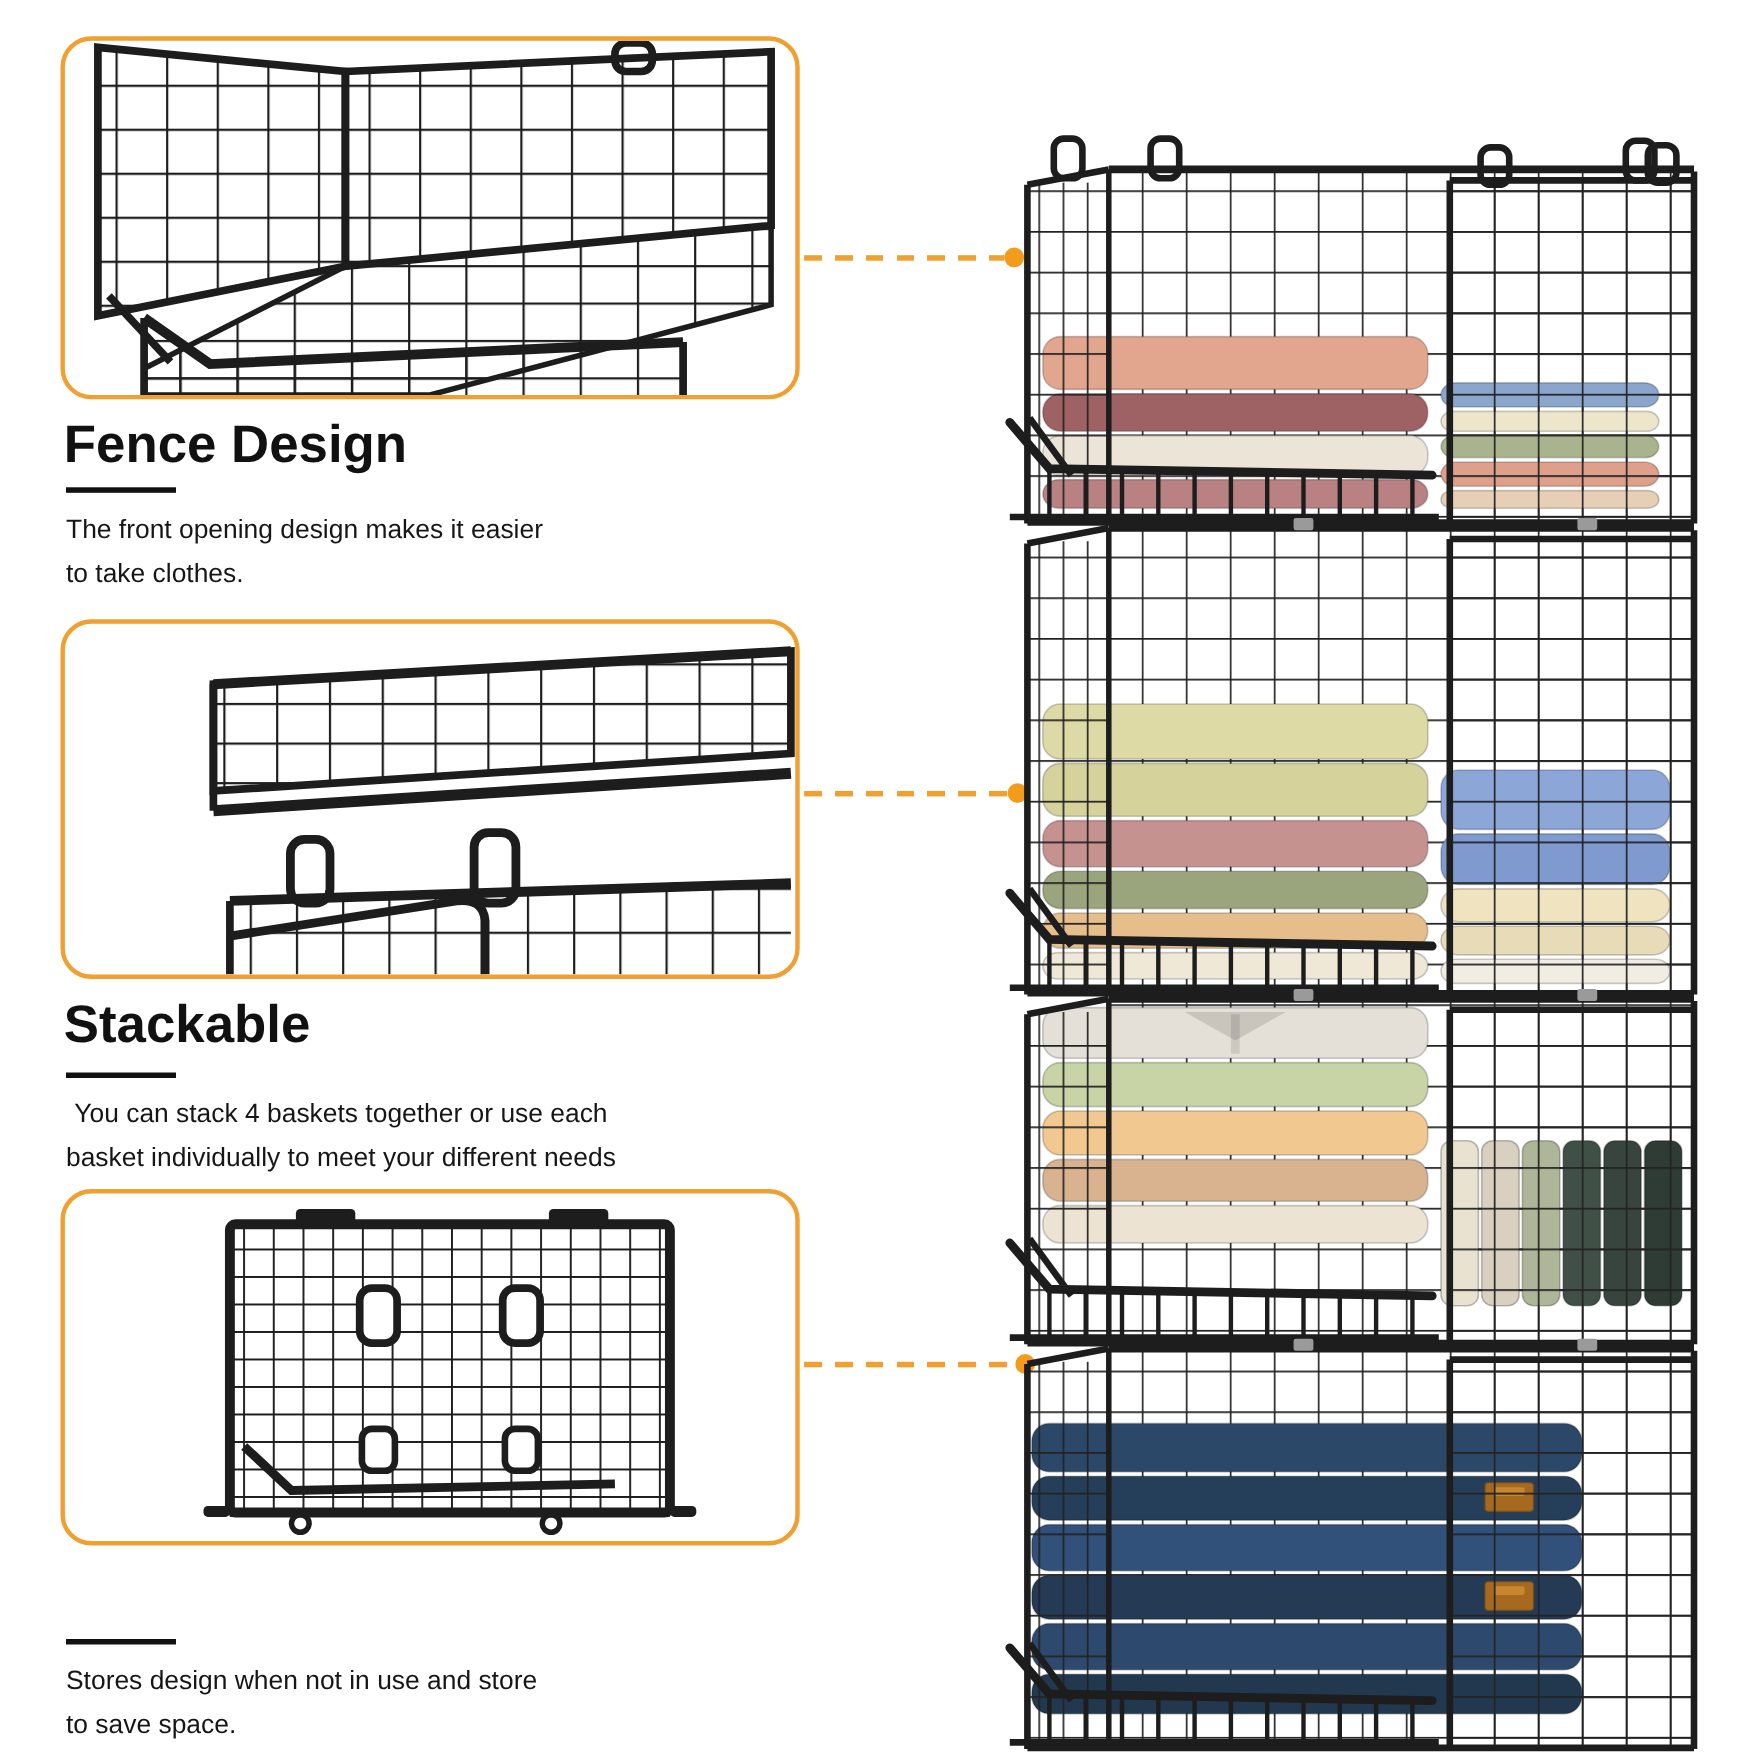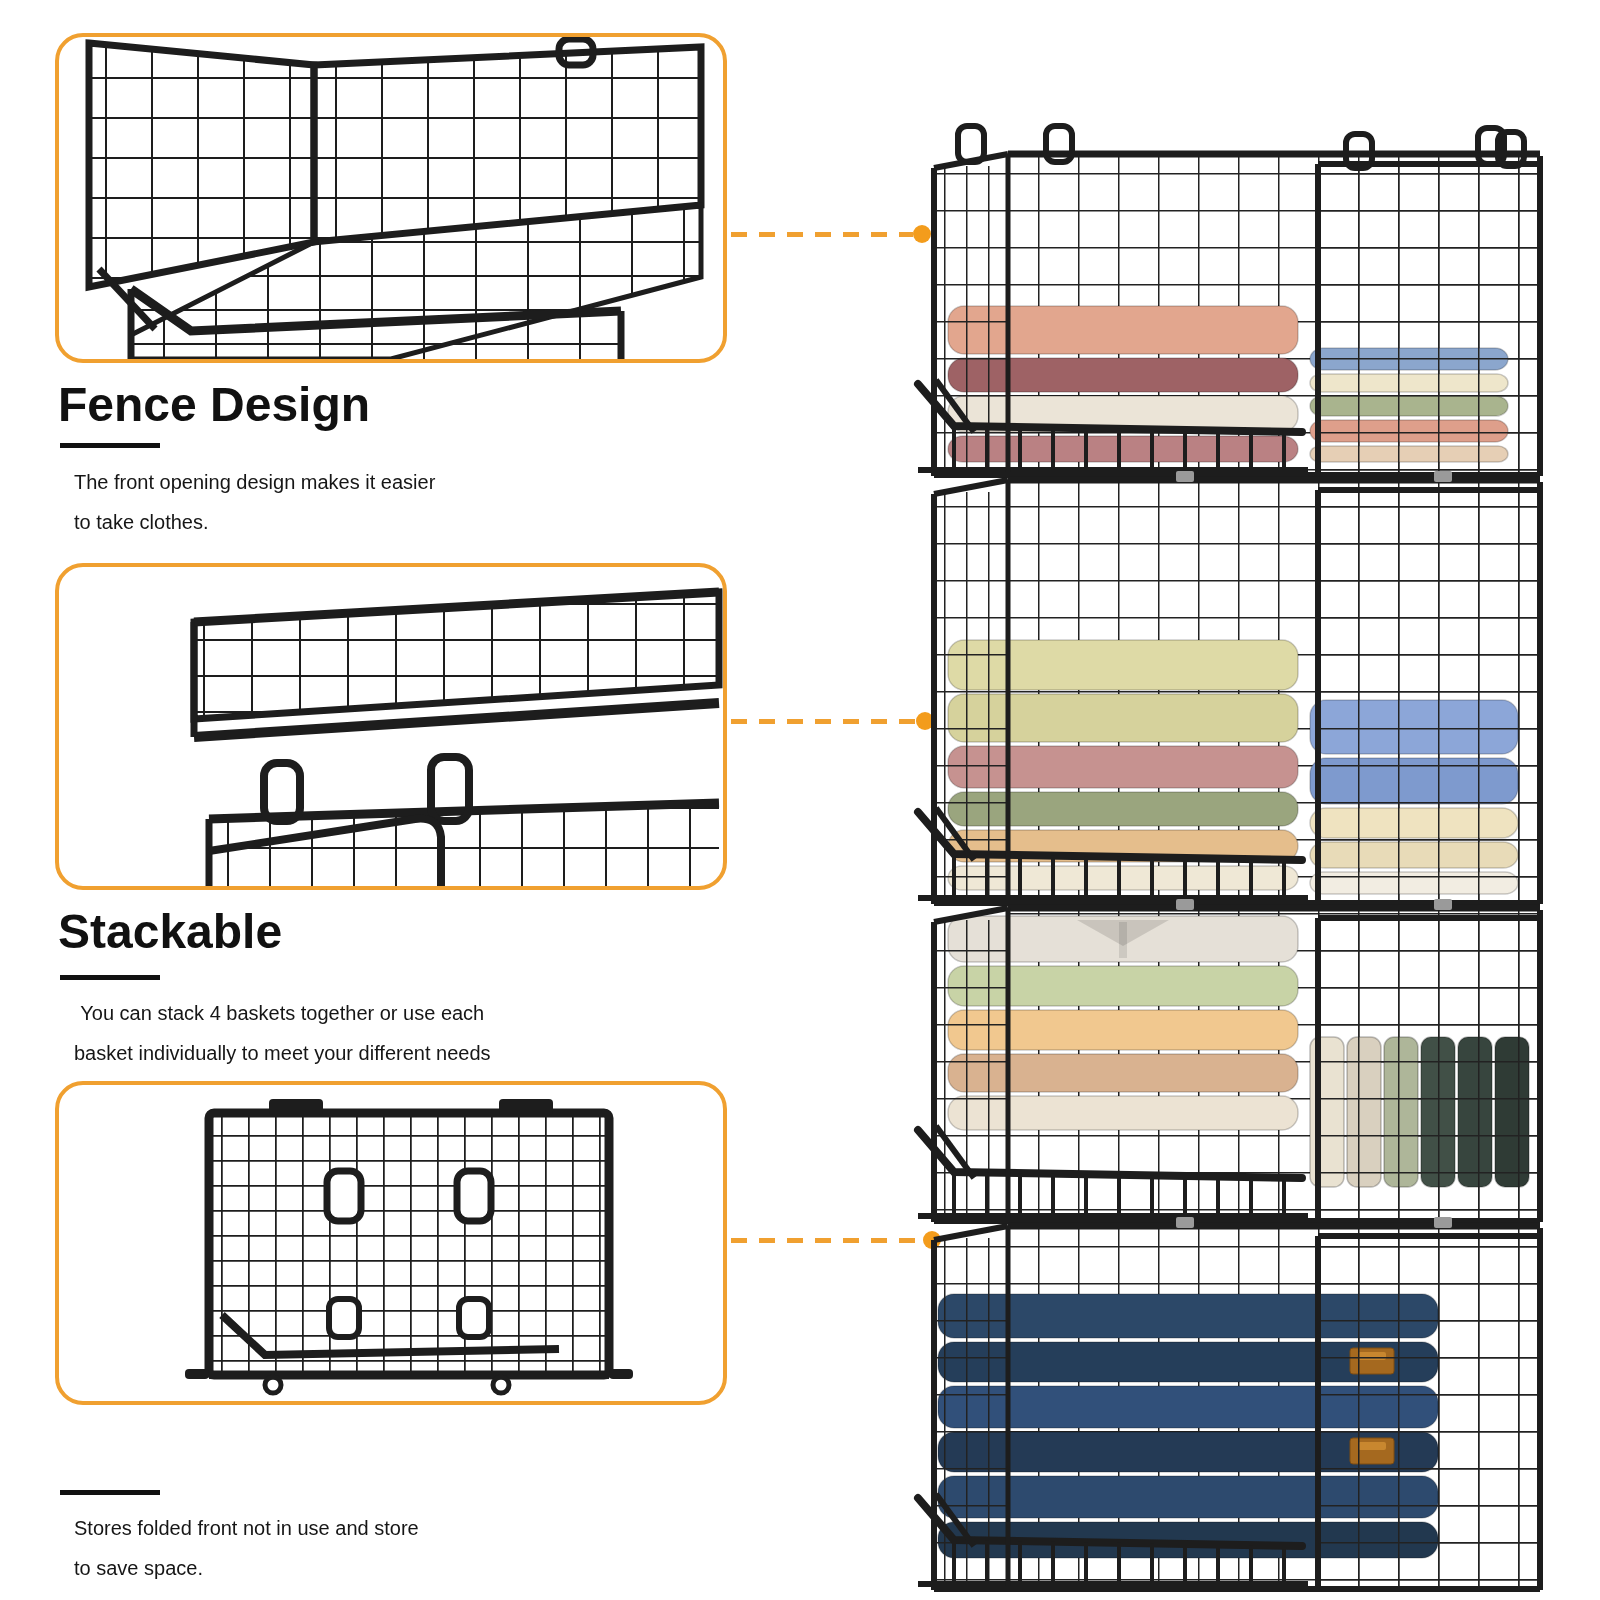--- a/index.html
+++ b/index.html
@@ -12,21 +12,21 @@
     border:4px solid var(--accent,#F0A030);border-radius:28px;background:#fff;overflow:hidden;
   }
   .box1{top:33px;height:330px;}
   .box2{top:563px;height:327px;}
   .box3{top:1081px;height:324px;}
   .callout svg{display:block;width:100%;height:100%;}
   .title{position:absolute;left:58px;margin:0;font-size:48px;font-weight:700;line-height:54px;color:#111;}
   .t1{top:378px;} .t2{top:905px;} .t3{top:1422px;}
   .rule{position:absolute;left:60px;width:100px;height:5px;background:#111;}
   .r1{top:443px;} .r2{top:975px;} .r3{top:1490px;}
-  .bodytext{position:absolute;left:74px;margin:0;font-size:20px;line-height:40px;color:#161616;white-space:pre-line;}
+  .bodytext{position:absolute;left:60px;margin:0;font-size:24px;line-height:40px;color:#161616;white-space:pre-line;}
   .b1{top:462px;} .b2{top:993px;text-align:center;} .b3{top:1508px;}
   .connector{
     position:absolute;height:5px;
     background:repeating-linear-gradient(to right,var(--accent,#F0A030) 0 16px,transparent 16px 28px);
   }
   .c1{left:731px;top:232px;width:182px;}
   .c2{left:731px;top:719px;width:185px;}
   .c3{left:731px;top:1238px;width:192px;}
   .dot{position:absolute;width:18px;height:18px;border-radius:50%;background:var(--dot,#F39C1C);}
   .d1{left:913px;top:225px;}
@@ -113,21 +113,21 @@
         <path d="M163,230 L206,270 L500,264" stroke-width="8"></path>
         <line x1="150" y1="290" x2="550" y2="290" stroke-width="8"></line>
         <circle cx="214" cy="300" r="8" stroke-width="5"></circle>
         <circle cx="442" cy="300" r="8" stroke-width="5"></circle>
         <rect x="126" y="284" width="24" height="10" rx="4" fill="#1d1d1d" stroke-width="0"></rect>
         <rect x="550" y="284" width="24" height="10" rx="4" fill="#1d1d1d" stroke-width="0"></rect>
       </g>
     </svg>
   </div>
   <div class="rule r3"></div>
-  <p class="bodytext b3">Stores folded front not in use and store
+  <p class="bodytext b3">Stores design when not in use and store
 to save space.</p>
 
   <div class="connector c1"></div>
   <div class="dot d1"></div>
   <div class="connector c2"></div>
   <div class="dot d2"></div>
   <div class="connector c3"></div>
   <div class="dot d3"></div>
 
   <svg id="stack-svg" width="706" height="1538" viewBox="0 0 706 1538">

